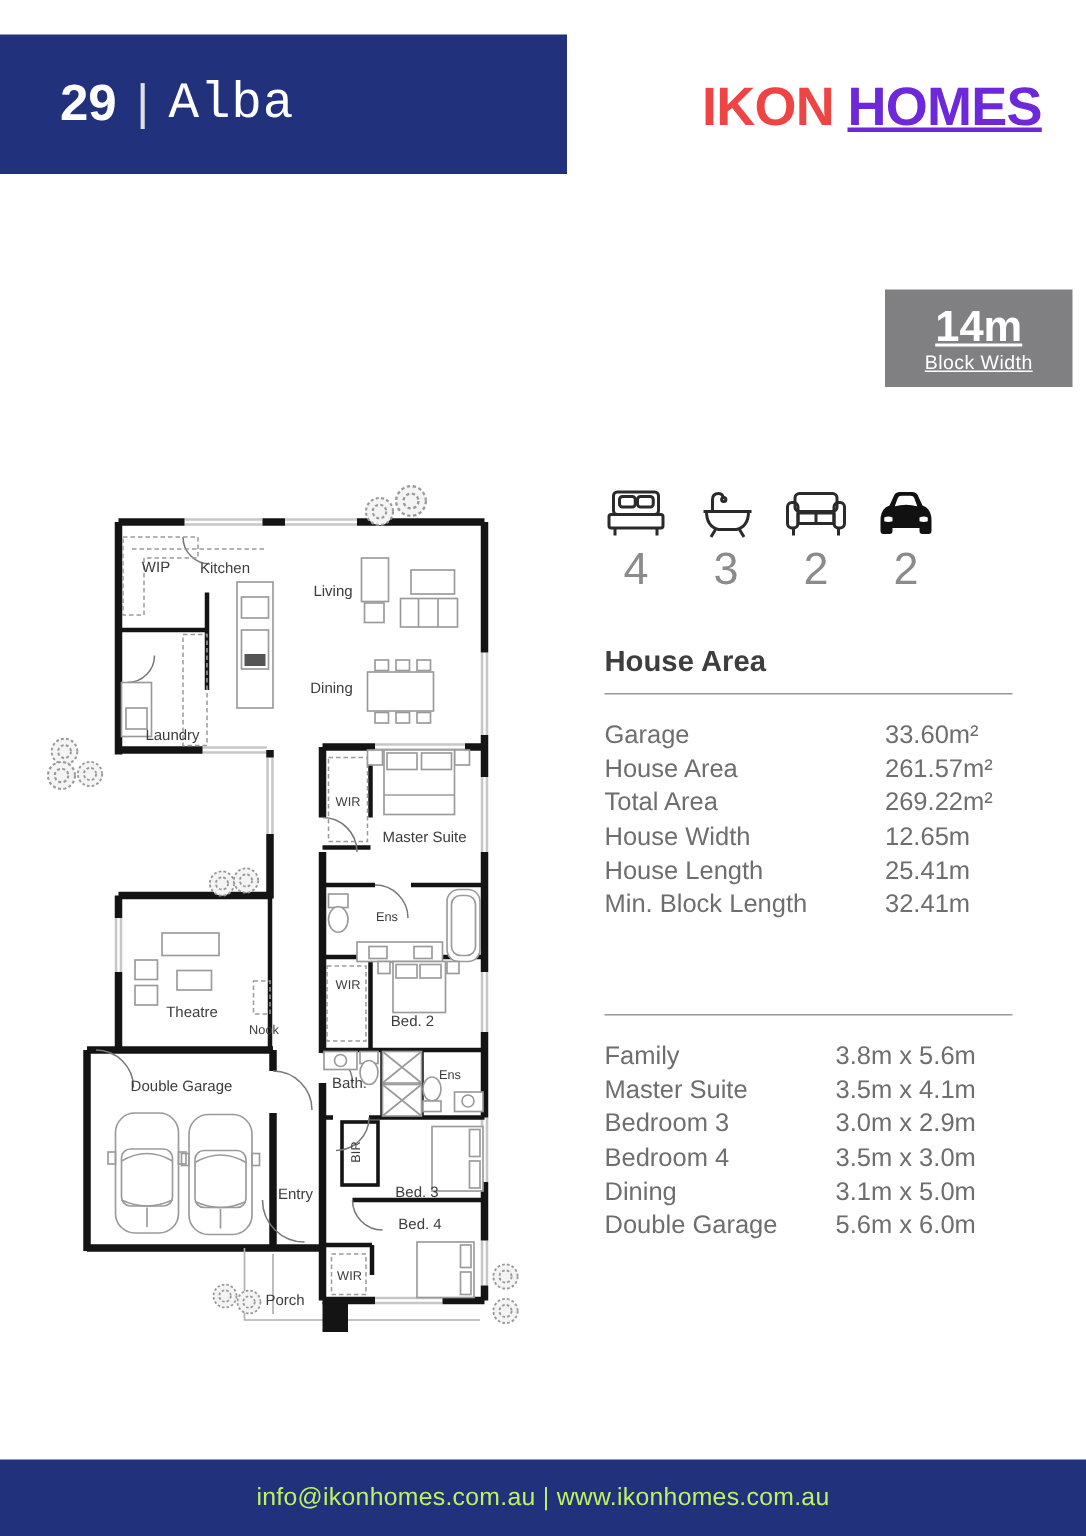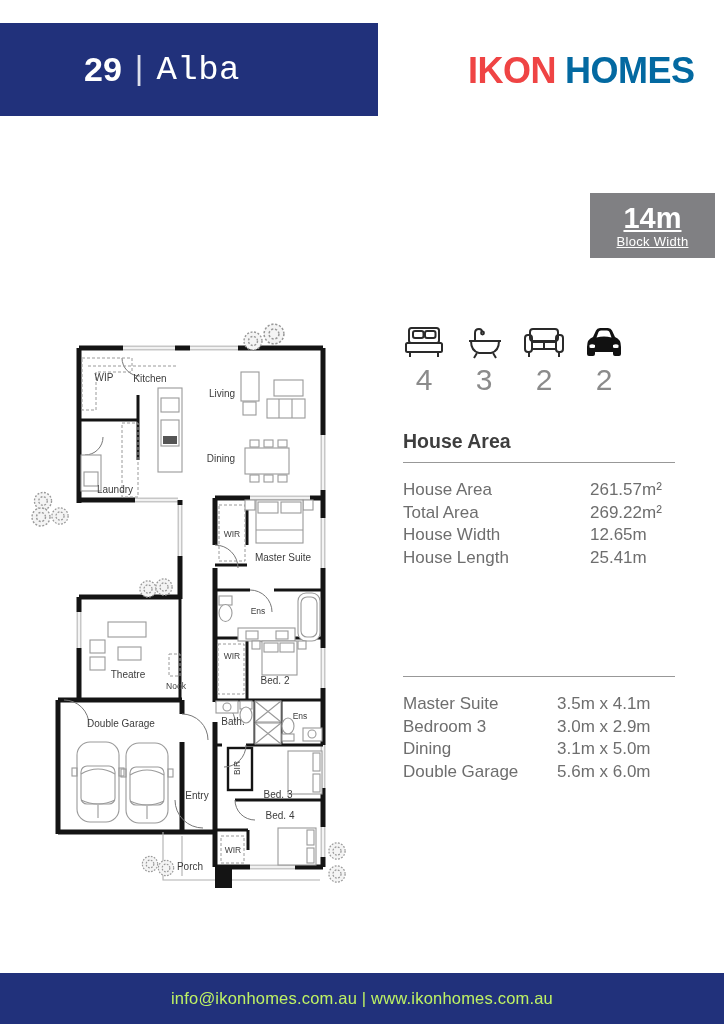--- a/index.html
+++ b/index.html
@@ -1,26 +1,26 @@
 <!DOCTYPE html>
 <html><head>
 <meta charset="utf-8">
 <style>
   html,body{margin:0;padding:0;background:#fff;}
   .page{position:relative;width:724px;height:1024px;background:#fff;overflow:hidden;
         font-family:"Liberation Sans","DejaVu Sans",sans-serif;}
   
   .header-bar{position:absolute;left:0;top:23px;width:378px;height:93px;background:#21317b;
-              display:flex;align-items:center;padding-left:84px;box-sizing:border-box;color:#fff;}
+              display:flex;align-items:center;padding-left:40px;box-sizing:border-box;color:#fff;}
   .hnum{font-size:34px;font-weight:700;}
   .hsep{font-size:33px;font-weight:200;margin:0 13px;opacity:.85;transform:translateY(-2px);}
   .hname{font-size:34px;font-weight:400;letter-spacing:.5px;font-family:Liberation Mono, monospace;}
   .logo{position:absolute;left:468px;top:50px;font-size:36px;font-weight:800;letter-spacing:-.5px;white-space:nowrap;}
   .logo .ikon{color:#ef4444;}
-  .logo .homes{color:#0369a1;margin-left:9px;}
+  .logo .homes{color:#6d28d9;margin-left:9px;text-decoration:underline;}
   
   .badge{position:absolute;left:590px;top:193px;width:125px;height:65px;background:#808083;color:#fff;
          display:flex;flex-direction:column;align-items:center;justify-content:center;text-decoration:underline;}
   .badge-value{font-size:29px;font-weight:700;line-height:30px;}
   .badge-label{font-size:13px;font-weight:400;letter-spacing:.3px;margin-top:1px;}
   
   .features{position:absolute;left:394px;top:326px;width:240px;display:grid;grid-template-columns:repeat(4,60px);}
   .feature{display:flex;flex-direction:column;align-items:center;}
   .feature svg{display:block;}
   .fcount{font-size:30px;font-weight:400;color:#8b8b8b;margin-top:3px;}
@@ -280,32 +280,36 @@
         <path fill="#fff" d="M35.5,19 Q33,17.5 30,19 L30,21.5 Q33,22.5 35.5,21.5 Z"></path>
       </svg>
       <div class="fcount">2</div>
     </div>
   </div>
 
   <div class="panel panel-house" style="top:430px;">
     <h2>House Area</h2>
     <div class="rule"></div>
     <div class="rows">
+      <div class="row"><span>Garage</span><span class="val">33.60m²</span></div>
       <div class="row"><span>House Area</span><span class="val">261.57m²</span></div>
       <div class="row"><span>Total Area</span><span class="val">269.22m²</span></div>
       <div class="row"><span>House Width</span><span class="val">12.65m</span></div>
       <div class="row"><span>House Length</span><span class="val">25.41m</span></div>
+      <div class="row"><span>Min. Block Length</span><span class="val">32.41m</span></div>
     </div>
   </div>
 
   <div class="panel panel-rooms" style="top:667px;">
     <div class="rule"></div>
     <div class="rows">
+      <div class="row"><span>Family</span><span class="val">3.8m x 5.6m</span></div>
       <div class="row"><span>Master Suite</span><span class="val">3.5m x 4.1m</span></div>
       <div class="row"><span>Bedroom 3</span><span class="val">3.0m x 2.9m</span></div>
+      <div class="row"><span>Bedroom 4</span><span class="val">3.5m x 3.0m</span></div>
       <div class="row"><span>Dining</span><span class="val">3.1m x 5.0m</span></div>
       <div class="row"><span>Double Garage</span><span class="val">5.6m x 6.0m</span></div>
     </div>
   </div>
 
   <div class="footer">
     <span>info@ikonhomes.com.au | www.ikonhomes.com.au</span>
   </div>
 
 </div>

